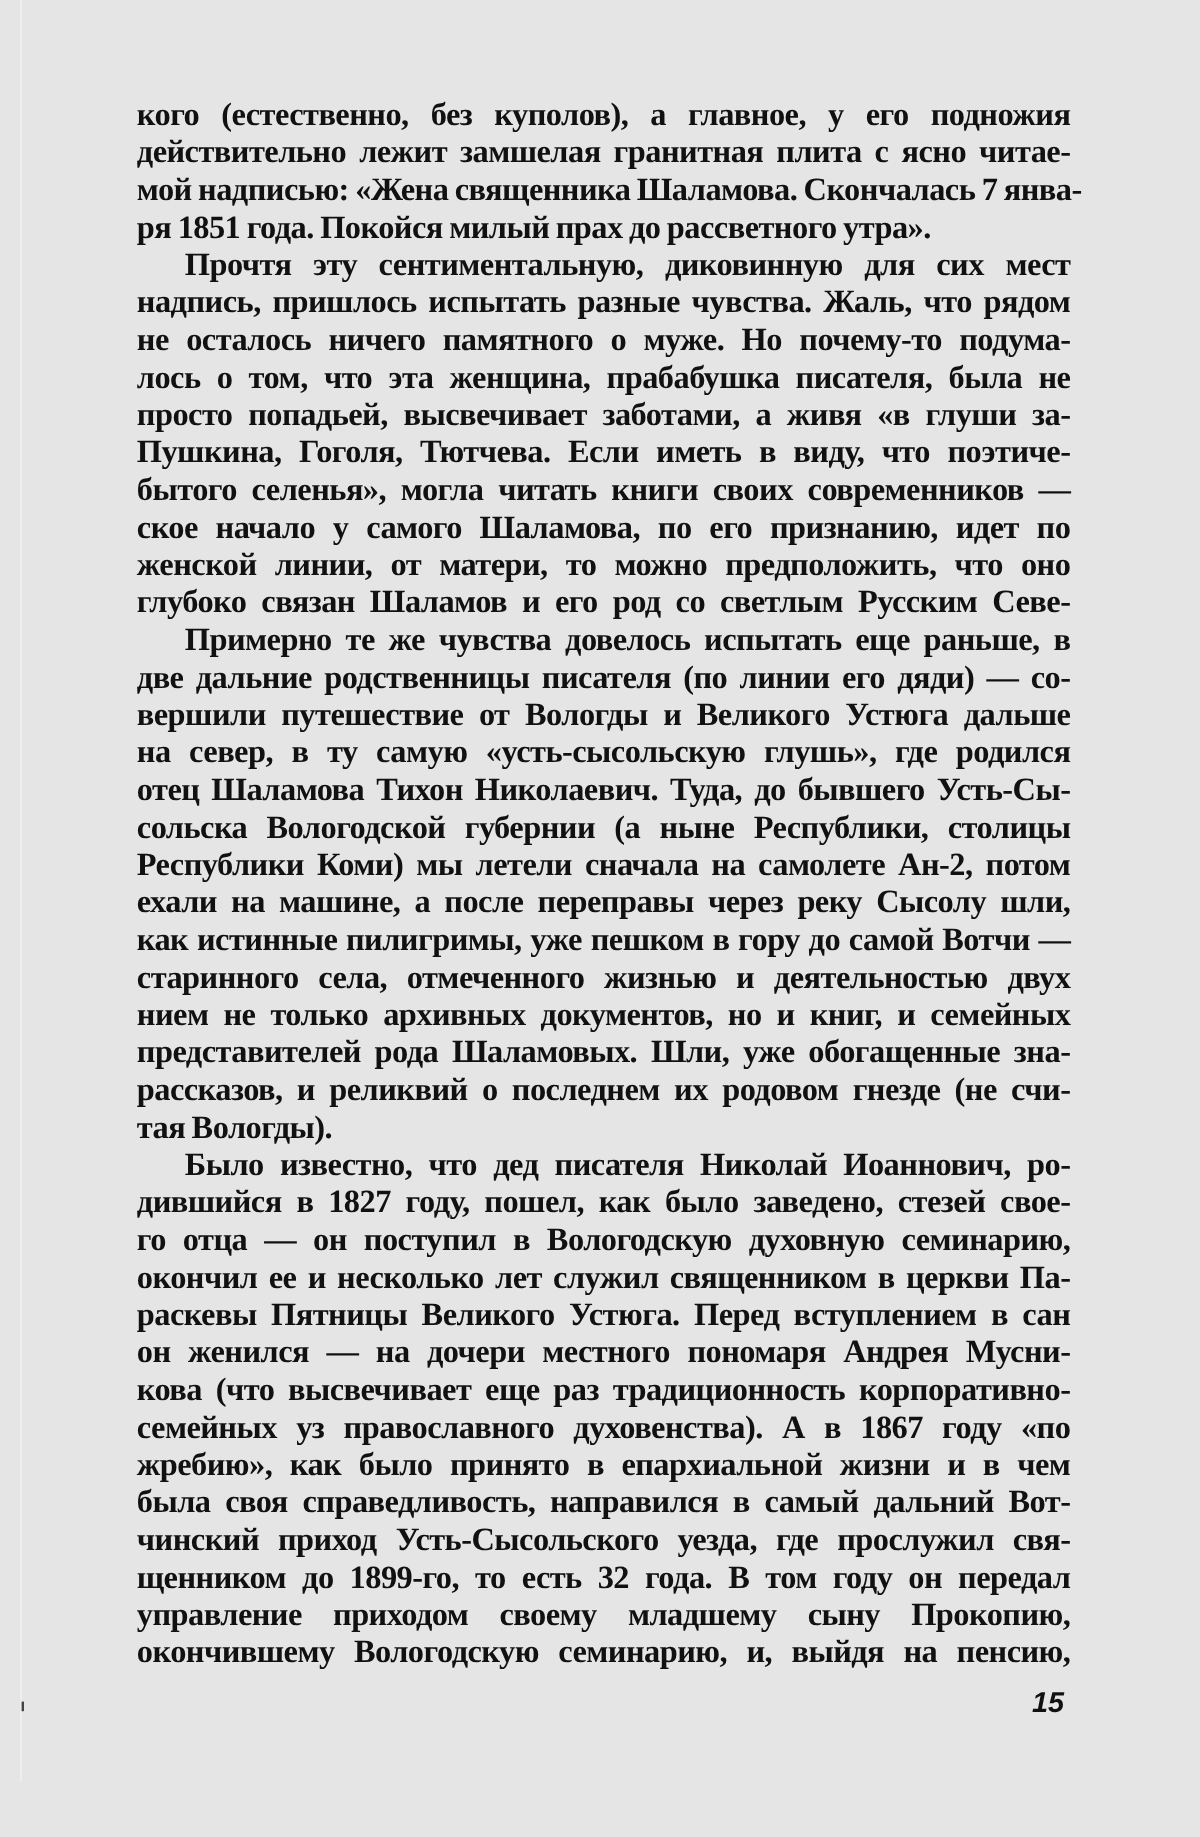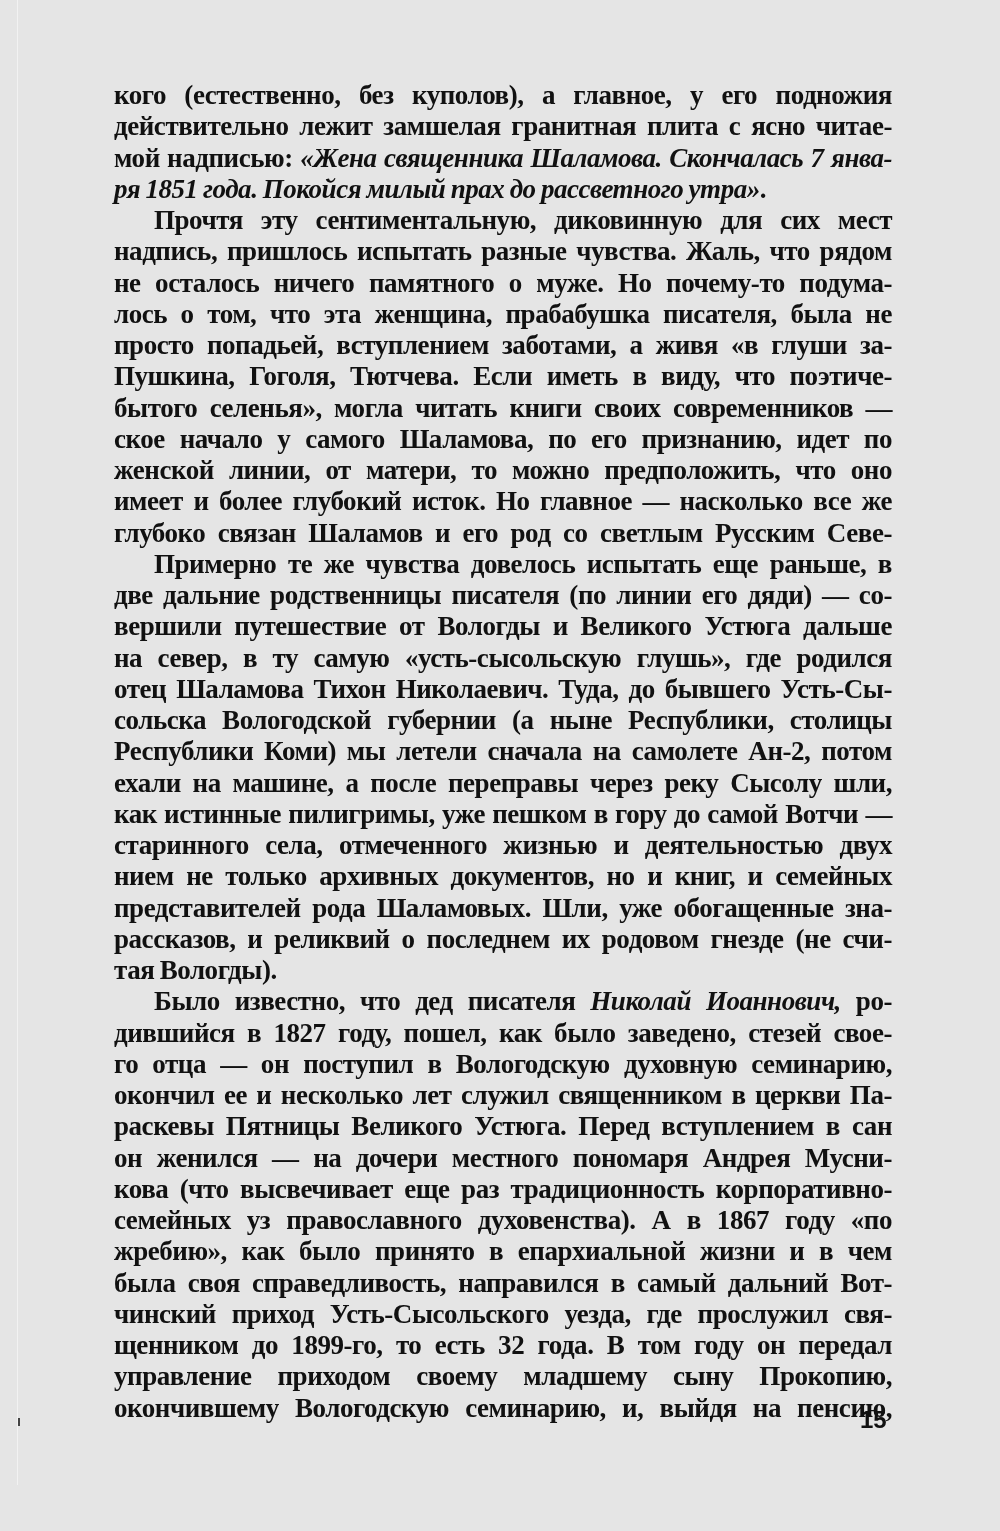--- a/index.html
+++ b/index.html
@@ -23,48 +23,47 @@
     line-height: 31.25px;
     letter-spacing: -0.45px;
     word-spacing: -1px;
   }
   .line {
     display: block; white-space: nowrap; text-align: justify;
     text-align-last: justify; height: 31.25px; overflow: visible;
   }
   .line.last { text-align-last: left; }
   .line.indent { padding-left: 40px; }
-  .it { font-style: italic; }
+  .it { }
   .page-number {
     position: absolute; left: 860px; top: 1406px;
     font-family: "Liberation Sans", "DejaVu Sans", sans-serif;
-    font-size: 24px; font-weight: bold; color: #111;
+    font-size: 24px; font-weight: bold; color: #111; font-style: italic;
   }
 </style>
 </head>
 <body>
 
 <div class="page">
   <div class="page-edge"></div>
   <div class="margin-mark"></div>
   <div class="text-block" id="text-block">
       <div class="line"><span>кого (естественно, без куполов), а главное, у его подножия</span></div>
       <div class="line"><span>действительно лежит замшелая гранитная плита с ясно читае-</span></div>
       <div class="line"><span>мой надписью: </span><span class="it">«Жена священника Шаламова. Скончалась 7 янва-</span></div>
       <div class="line last"><span class="it">ря 1851 года. Покойся милый прах до рассветного утра»</span><span>.</span></div>
       <div class="line indent"><span>Прочтя эту сентиментальную, диковинную для сих мест</span></div>
       <div class="line"><span>надпись, пришлось испытать разные чувства. Жаль, что рядом</span></div>
       <div class="line"><span>не осталось ничего памятного о муже. Но почему-то подума-</span></div>
       <div class="line"><span>лось о том, что эта женщина, прабабушка писателя, была не</span></div>
-      <div class="line"><span>просто попадьей, вступлением заботами, а живя «в глуши за-</span></div>
+      <div class="line"><span>просто попадьей, высвечивает заботами, а живя «в глуши за-</span></div>
       <div class="line"><span>Пушкина, Гоголя, Тютчева. Если иметь в виду, что поэтиче-</span></div>
       <div class="line"><span>бытого селенья», могла читать книги своих современников —</span></div>
       <div class="line"><span>ское начало у самого Шаламова, по его признанию, идет по</span></div>
       <div class="line"><span>женской линии, от матери, то можно предположить, что оно</span></div>
-      <div class="line"><span>имеет и более глубокий исток. Но главное — насколько все же</span></div>
       <div class="line"><span>глубоко связан Шаламов и его род со светлым Русским Севе-</span></div>
       <div class="line indent"><span>Примерно те же чувства довелось испытать еще раньше, в</span></div>
       <div class="line"><span>две дальние родственницы писателя (по линии его дяди) — со-</span></div>
       <div class="line"><span>вершили путешествие от Вологды и Великого Устюга дальше</span></div>
       <div class="line"><span>на север, в ту самую «усть-сысольскую глушь», где родился</span></div>
       <div class="line"><span>отец Шаламова Тихон Николаевич. Туда, до бывшего Усть-Сы-</span></div>
       <div class="line"><span>сольска Вологодской губернии (а ныне Республики, столицы</span></div>
       <div class="line"><span>Республики Коми) мы летели сначала на самолете Ан-2, потом</span></div>
       <div class="line"><span>ехали на машине, а после переправы через реку Сысолу шли,</span></div>
       <div class="line"><span>как истинные пилигримы, уже пешком в гору до самой Вотчи —</span></div>

